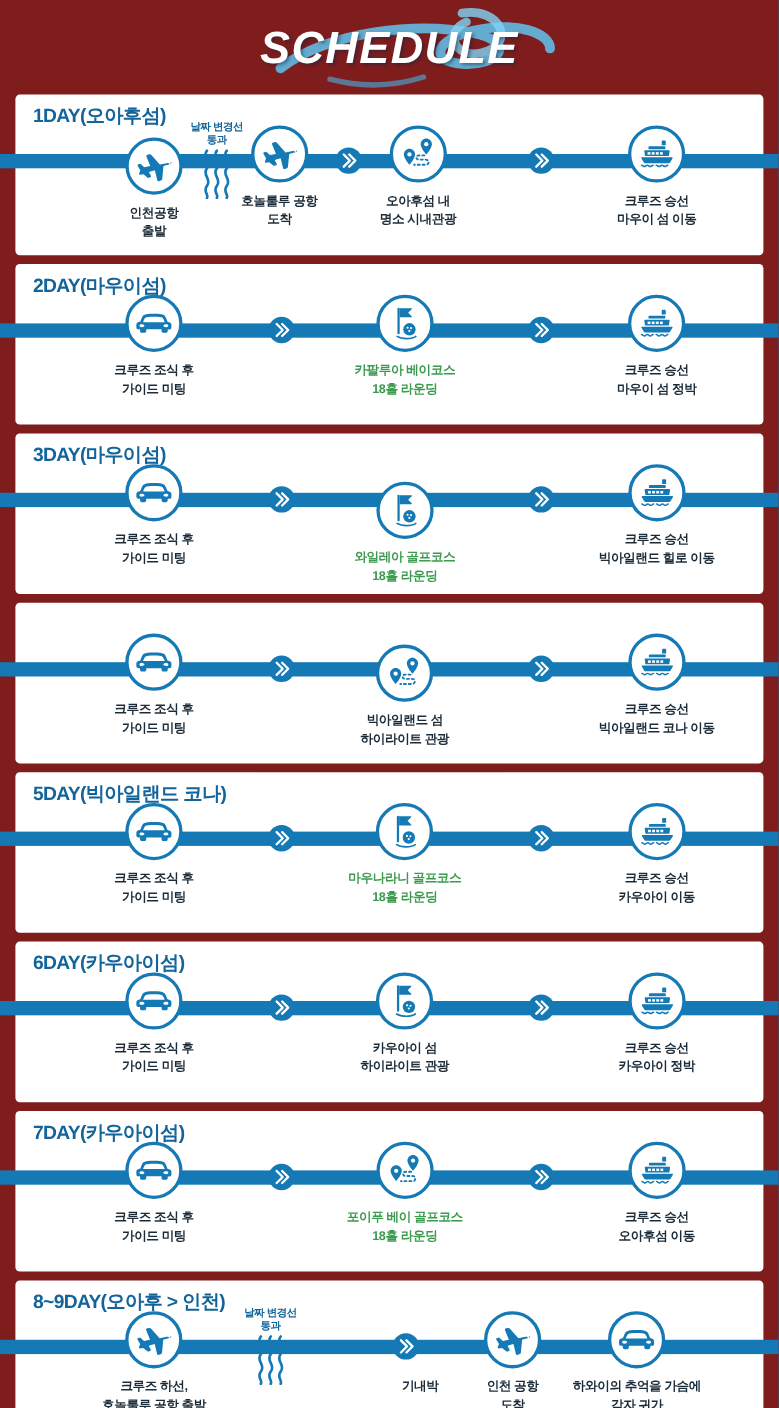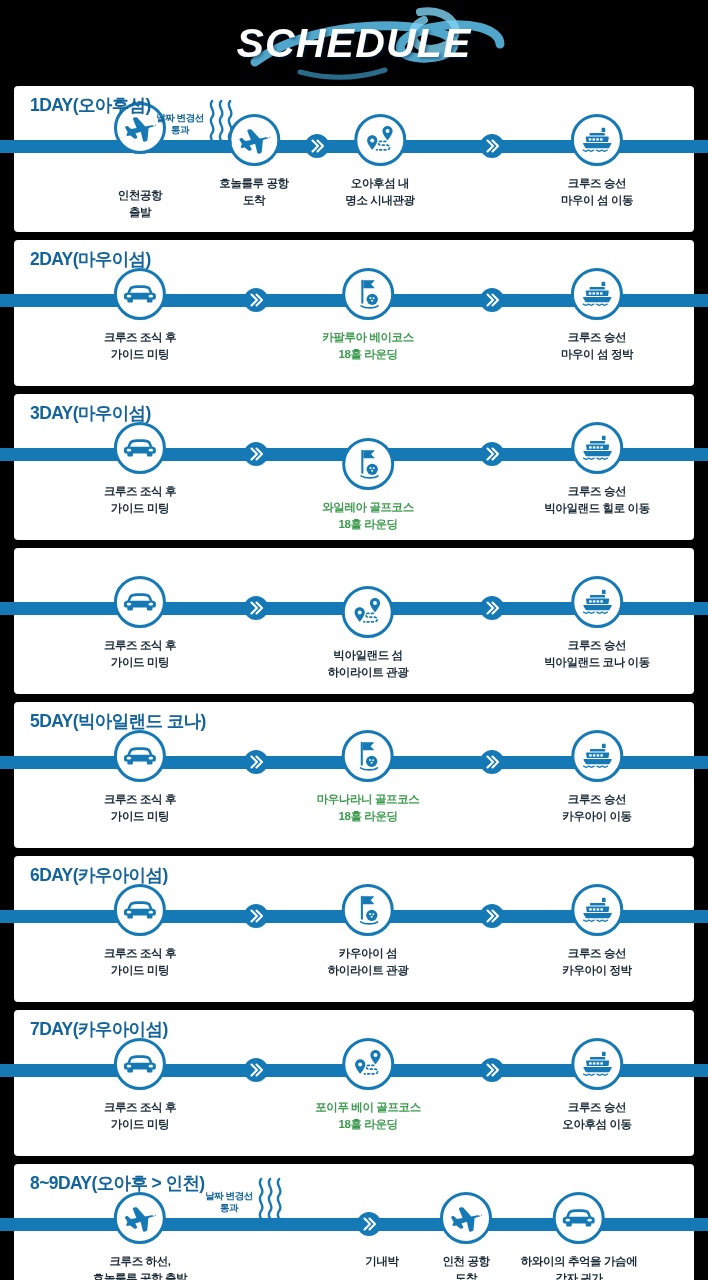--- a/index.html
+++ b/index.html
@@ -7,21 +7,21 @@
     width: 708px;
     height: 1280px;
     background: #1579b5;
     font-family: "Liberation Sans", "DejaVu Sans", sans-serif;
     overflow: hidden;
   }
   #page {
     position: relative;
     width: 708px;
     height: 1280px;
-    background: #000000;
+    background: #7f1d1d;
   }
 
   
   .title-wrap {
     position: relative;
     height: 86px;
     display: flex;
     align-items: center;
     justify-content: center;
   }
@@ -118,22 +118,23 @@
     transform: translateX(-50%);
     z-index: 4;
     width: 26px; height: 26px;
   }
 
   .dateline {
     position: absolute;
     transform: translateX(-50%);
     z-index: 5;
     display: flex;
-    flex-direction: row;
+    flex-direction: column;
     align-items: center;
+    margin-top: 12px;
   }
   .dateline-text {
     color: #12649a;
     font-size: 9.5px;
     font-weight: bold;
     line-height: 1.25;
     text-align: center;
     white-space: nowrap;
     letter-spacing: -0.4px;
   }
@@ -169,21 +170,21 @@
     <path d="M13.5 7.5 L19 13 L13.5 18.5" fill="none" stroke="#ffffff" stroke-width="2.1" stroke-linecap="round" stroke-linejoin="round"></path>
   </svg></div>
           <div class="dateline" style="left: 183px; top: 12px;">
             <div class="dateline-text"><span>날짜 변경선</span><br><span>통과</span></div>
             <div class="squiggle"><svg width="34" height="46" viewBox="0 0 34 46">
     <path d="M8 2 C 3 8, 13 12, 8 18 C 3 24, 13 28, 8 34 C 4 39, 10 42, 8 45" fill="none" stroke="#1579b5" stroke-width="2.4" stroke-linecap="round"></path>
     <path d="M17 2 C 12 8, 22 12, 17 18 C 12 24, 22 28, 17 34 C 13 39, 19 42, 17 45" fill="none" stroke="#1579b5" stroke-width="2.4" stroke-linecap="round"></path>
     <path d="M26 2 C 21 8, 31 12, 26 18 C 21 24, 31 28, 26 34 C 22 39, 28 42, 26 45" fill="none" stroke="#1579b5" stroke-width="2.4" stroke-linecap="round"></path>
   </svg></div>
           </div>
-          <div class="node" style="left: 126px; top: 16px; gap: 24px;">
+          <div class="node" style="left: 126px; top: 39px;">
             <div class="circle">
               <svg width="32" height="32" viewBox="0 0 32 32"> 
                 <path fill="#1579b5" d="M30.2 14.4c-.5-.9-1.5-1.3-2.5-1.1l-6.4 1.3-7.9-8.9c-.4-.4-.9-.6-1.4-.5l-2 .4c-.8.2-1.2 1-.9 1.7l3.5 8.6-5.5 1.1-2.9-2.6c-.3-.3-.7-.4-1.1-.3l-1.3.3c-.6.1-.9.8-.6 1.3l2.4 4.2-1.1 2.9c-.2.6.3 1.2.9 1.1l3-.5 3.8 3.1c.3.3.8.3 1.2.2l1.3-.5c.6-.2.8-.9.5-1.4l-1.8-3.4 5.4-1.6 2.2 9c.2.8 1 1.2 1.7.9l1.9-.8c.5-.2.8-.6.9-1.1l1.1-11.8 6.3-1.9c1-.3 1.6-1.3 1.3-2.2z"></path> 
               </svg>
             </div>
             <div class="node-label"><span>인천공항</span><br><span>출발</span></div>
           </div>
           <div class="node" style="left: 240px; top: 28px;">
             <div class="circle">
               <svg width="32" height="32" viewBox="0 0 32 32"> 

